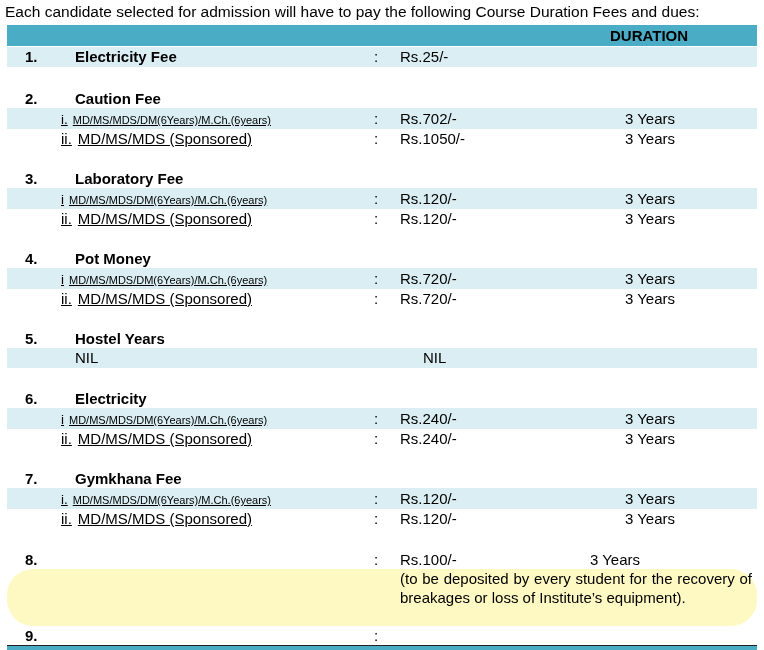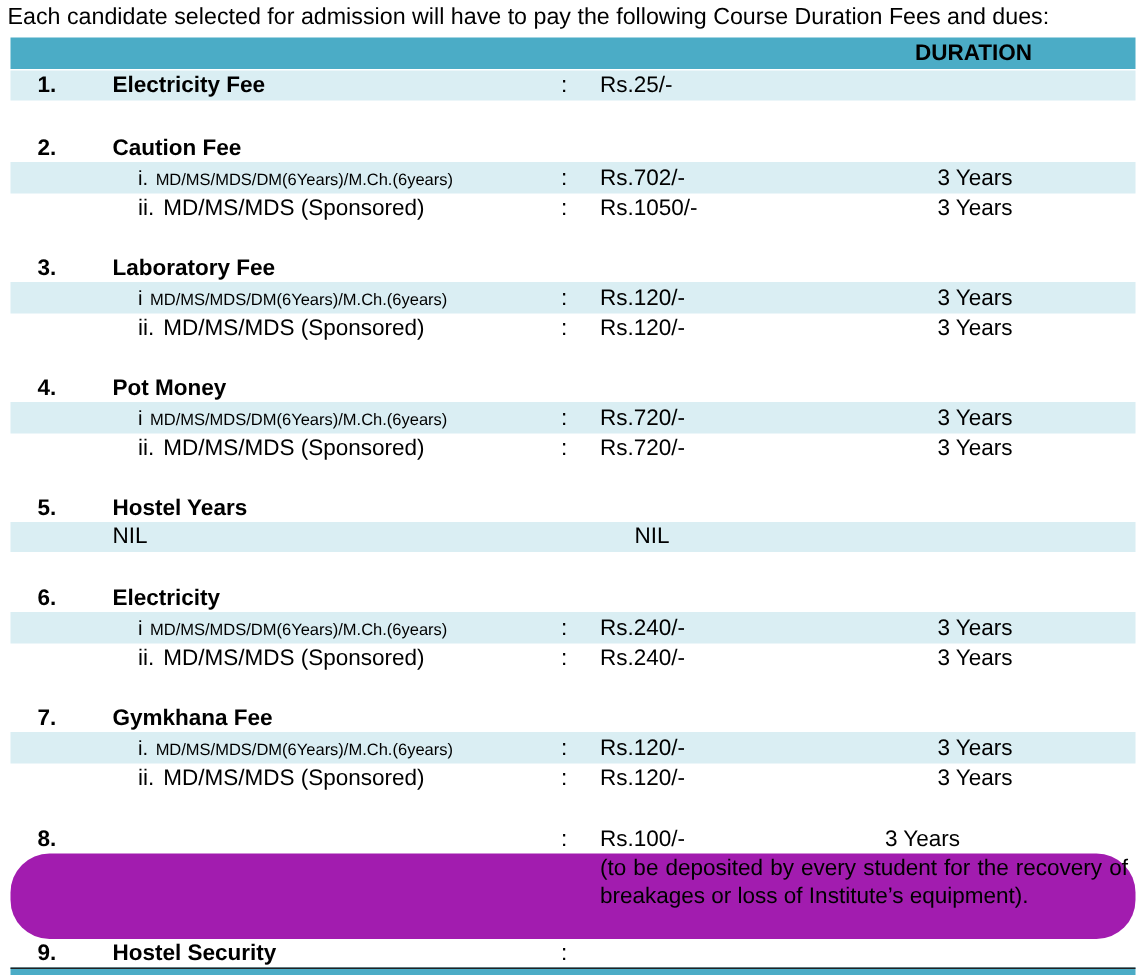--- a/index.html
+++ b/index.html
@@ -11,33 +11,33 @@
   .dur-h{position:absolute;left:603px;top:0;line-height:21px;font-weight:bold;font-size:15px;}
   .row{position:relative;font-size:15px;}
   .blue{background:#DAEEF3;}
   .h18{height:18px;line-height:18px;}
   .h19{height:19px;line-height:19px;}
   .h20{height:20px;line-height:20px;}
   .h21{height:21px;line-height:21px;}
   .c{position:absolute;white-space:nowrap;top:0;}
   .no{left:18px;font-weight:bold;}
   .lbl{left:68px;font-weight:bold;}
-  .sub{left:85px;}
+  .sub{left:54px;text-decoration:underline;}
   .colon{left:367px;}
   .val{left:393px;}
   .dur{left:618px;}
   .dur8{left:583px;}
   .nil1{left:68px;}
   .nil2{left:416px;}
   .px{font-size:13.5px;margin-right:5px;}
   .nm{font-size:11px;}
   .px2{margin-right:6px;}
   .sp21{height:21px;}
   .sp22{height:22px;}
-  .noteblock{position:relative;height:57px;background:#a21caf;border-radius:26px;}
+  .noteblock{position:relative;height:57px;background:#fef9c3;border-radius:26px;}
   .note-text{position:absolute;left:393px;top:0;width:352px;font-size:15px;line-height:19px;text-align:justify;}
   .bbar{height:5px;background:#4BACC6;border-top:1px solid #222;box-sizing:border-box;}
 </style>
 </head>
 <body>
 
 <div class="page">
 
   <div class="intro">Each candidate selected for admission will have to pay the following Course Duration Fees and dues:</div>
 
@@ -167,20 +167,19 @@
       <span class="c colon">:</span>
       <span class="c val">Rs.100/-</span>
       <span class="c dur8">3 Years</span>
     </div>
     <div class="noteblock">
       <div class="note-text">(to be deposited by every student for the recovery of breakages or loss of Institute’s equipment).</div>
     </div>
 
     <div class="row h19">
       <span class="c no">9.</span>
-      <span class="c lbl">Hostel Security</span>
       <span class="c colon">:</span>
     </div>
 
     <div class="bbar"></div>
 
   </div>
 </div>
 
 </body></html>

